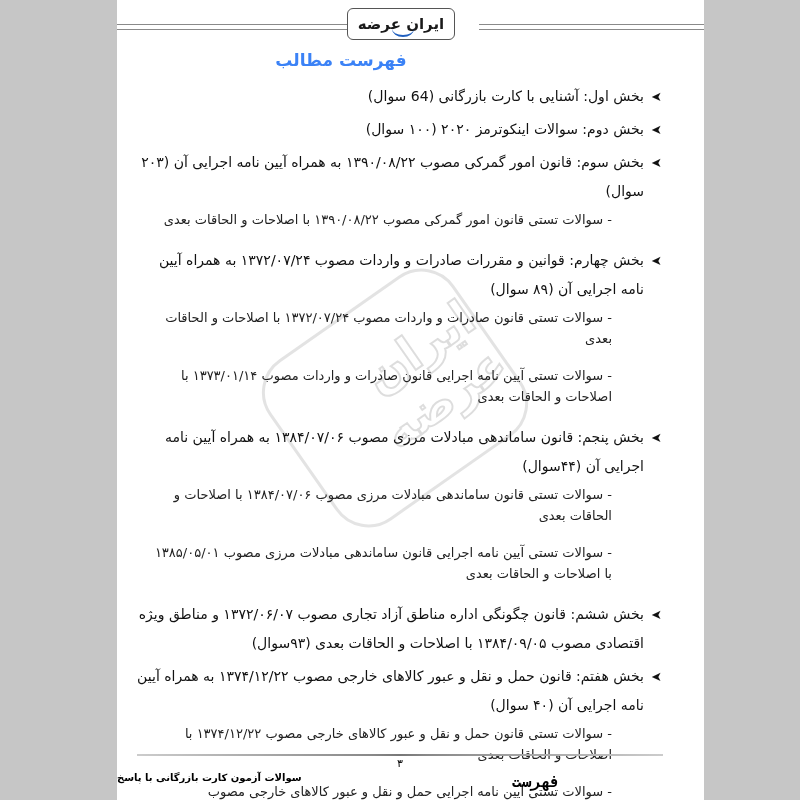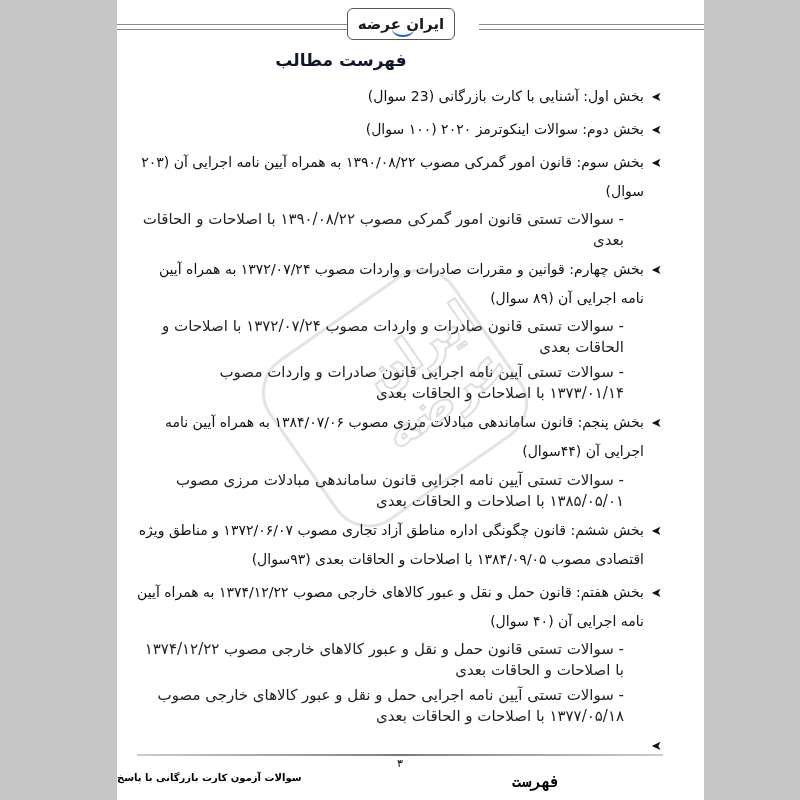--- a/index.html
+++ b/index.html
@@ -4,27 +4,27 @@
 <style>
   html, body { margin:0; padding:0; }
   body { width:800px; height:800px; background:#c6c6c6; position:relative; overflow:hidden; font-family:"DejaVu Sans", sans-serif; }
   .page { position:absolute; left:117px; top:0; width:566px; height:800px; background:#ffffff;padding-left:21px; }
   .hdr-line { position:absolute; top:24px; height:4px; border-top:1px solid #8a8a8a; border-bottom:1px solid #8a8a8a; }
   .hdr-line.l { left:0; width:230px; }
   .hdr-line.r { right:0; width:225px; }
   .logo { position:absolute; left:230px; top:8px; width:108px; height:32px; border:1.5px solid #555; border-radius:6px; background:#fff; display:flex; align-items:center; justify-content:center; box-sizing:border-box; }
   .logo span { font-size:15px; font-weight:bold; color:#1a1a1a; direction:rtl; }
   .logo .arc { position:absolute; right:40px; bottom:2px; width:22px; height:14px; border-bottom:2.5px solid #1f5fbf; border-radius:0 0 50% 50%; }
-  .title { position:absolute; top:50px; left:0; width:448px; text-align:center; color:#0f172a; font-weight:bold; font-size:17px; direction:rtl; }
+  .title { position:absolute; top:50px; left:0; width:448px; text-align:center; color:#3b82f6; font-weight:bold; font-size:17px; direction:rtl; }
   .content { position:absolute; top:78px; left:20px; width:525px; direction:rtl; color:#111; }
   .chapter { font-size:14.5px; font-weight:bold; line-height:30px; margin:0; }
   .chapter .bul { display:inline-block; width:18px; font-size:11px; }
   .sec { font-size:14px; line-height:29px; margin:4px 0 0 0; position:relative; padding-right:18px; }
   .sec .arr { position:absolute; right:0; top:0; font-size:13px; }
-  .sub { font-size:15px; line-height:21px; margin:4px; padding-right:34px; color:#222; }
+  .sub { font-size:13px; line-height:21px; margin:16px; padding-right:34px; color:#222; }
   .sub.first { margin-top:3px; }
   .watermark { position:absolute; left:165px; top:300px; width:220px; height:190px; opacity:0.16; transform:rotate(-35deg); border:3px solid #555; border-radius:40px; display:flex; align-items:center; justify-content:center; }
   .watermark span { font-size:48px; font-weight:bold; color:transparent; -webkit-text-stroke:2px #333; direction:rtl; }
   .ftr-line { position:absolute; top:754px; left:20px; width:526px; height:2px; background:linear-gradient(to right,#ccc,#888 45%,#777 50%,#888 55%,#ccc); }
   .page-no { position:absolute; top:757px; left:0; width:566px; text-align:center; font-size:11px; }
   .ftr-left { position:absolute; top:772px; left:0; font-size:10px; font-weight:bold; direction:rtl; }
   .ftr-right { position:absolute; top:772px; right:144px; font-size:16px; font-weight:bold; direction:rtl;font-family:Liberation Mono, monospace; }
 </style>
 </head>
 <body>
@@ -38,28 +38,29 @@
   </div>
 
   <div class="watermark">
     <span>ایران عرضه</span>
   </div>
 
   <div class="title">فهرست مطالب</div>
 
   <div class="content">
     <div id="sections">
-        <p class="sec"><span class="arr" style="transform: scaleX(-1); display: inline-block;">➤</span><span>بخش اول:  آشنایی با کارت بازرگانی (23 سوال)</span></p>
+        <p class="sec"><span class="arr" style="transform: scaleX(-1); display: inline-block;">➤</span><span>بخش اول:  آشنایی با کارت بازرگانی (64 سوال)</span></p>
         <p class="sec"><span class="arr" style="transform: scaleX(-1); display: inline-block;">➤</span><span>بخش دوم: سوالات اینکوترمز ۲۰۲۰ (۱۰۰ سوال)</span></p>
         <p class="sec"><span class="arr" style="transform: scaleX(-1); display: inline-block;">➤</span><span>بخش سوم: قانون امور گمرکی مصوب ۱۳۹۰/۰۸/۲۲ به همراه آیین نامه اجرایی آن (۲۰۳ سوال)</span></p>
         <p class="sub first">- سوالات تستی قانون امور گمرکی مصوب ۱۳۹۰/۰۸/۲۲ با اصلاحات و الحاقات بعدی</p>
         <p class="sec"><span class="arr" style="transform: scaleX(-1); display: inline-block;">➤</span><span>بخش چهارم: قوانین و مقررات صادرات و واردات مصوب ۱۳۷۲/۰۷/۲۴ به همراه آیین نامه اجرایی آن (۸۹ سوال)</span></p>
         <p class="sub first">- سوالات تستی قانون صادرات و واردات مصوب ۱۳۷۲/۰۷/۲۴ با اصلاحات و الحاقات بعدی</p>
         <p class="sub">- سوالات تستی آیین نامه اجرایی قانون صادرات و واردات مصوب ۱۳۷۳/۰۱/۱۴ با اصلاحات و الحاقات بعدی</p>
         <p class="sec"><span class="arr" style="transform: scaleX(-1); display: inline-block;">➤</span><span>بخش پنجم: قانون ساماندهی مبادلات مرزی مصوب ۱۳۸۴/۰۷/۰۶ به همراه آیین نامه اجرایی آن (۴۴سوال)</span></p>
+        <p class="sub first">- سوالات تستی قانون ساماندهی مبادلات مرزی مصوب ۱۳۸۴/۰۷/۰۶ با اصلاحات و الحاقات بعدی</p>
         <p class="sub">- سوالات تستی آیین نامه اجرایی قانون ساماندهی مبادلات مرزی مصوب ۱۳۸۵/۰۵/۰۱ با اصلاحات و الحاقات بعدی</p>
         <p class="sec"><span class="arr" style="transform: scaleX(-1); display: inline-block;">➤</span><span>بخش ششم: قانون چگونگی اداره مناطق آزاد تجاری مصوب ۱۳۷۲/۰۶/۰۷ و مناطق ویژه اقتصادی مصوب ۱۳۸۴/۰۹/۰۵ با اصلاحات و الحاقات بعدی (۹۳سوال)</span></p>
         <p class="sec"><span class="arr" style="transform: scaleX(-1); display: inline-block;">➤</span><span>بخش هفتم: قانون حمل و نقل و عبور کالاهای خارجی مصوب ۱۳۷۴/۱۲/۲۲ به همراه آیین نامه اجرایی آن (۴۰ سوال)</span></p>
         <p class="sub first">- سوالات تستی قانون حمل و نقل و عبور کالاهای خارجی مصوب ۱۳۷۴/۱۲/۲۲ با اصلاحات و الحاقات بعدی</p>
         <p class="sub">- سوالات تستی آیین نامه اجرایی حمل و نقل و عبور کالاهای خارجی مصوب ۱۳۷۷/۰۵/۱۸ با اصلاحات و الحاقات بعدی</p>
         <p class="sec"><span class="arr" style="transform: scaleX(-1); display: inline-block;">➤</span></p>
       </div>
   </div>
 
   <div class="ftr-line"></div>

